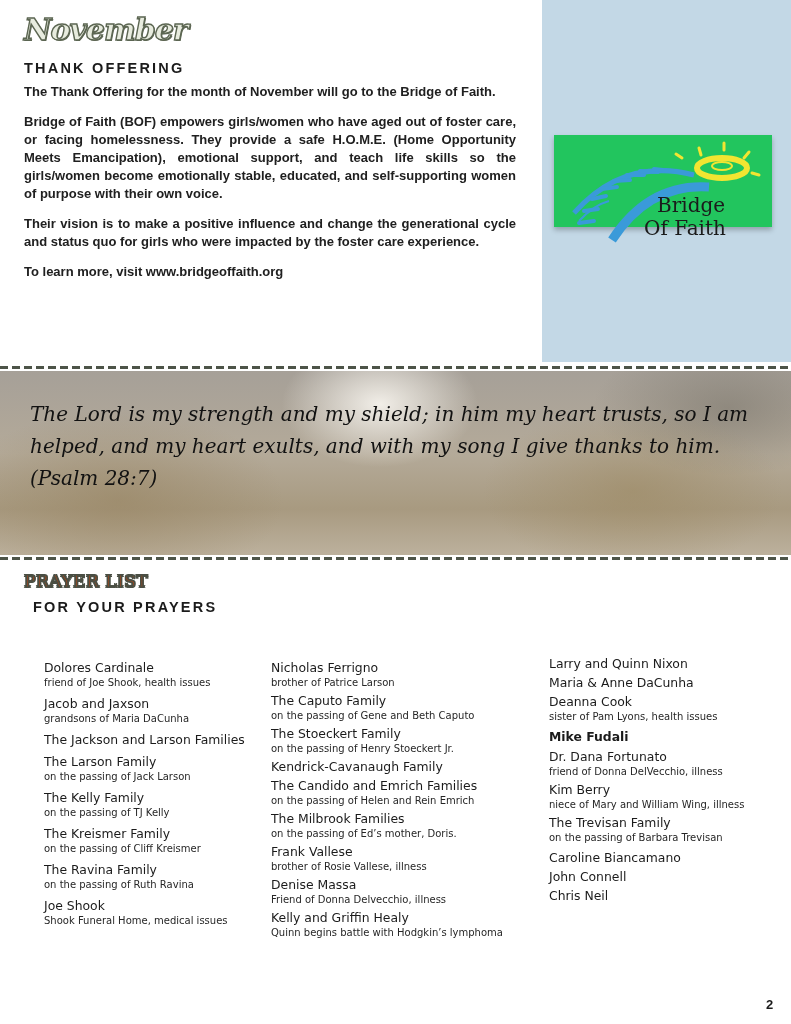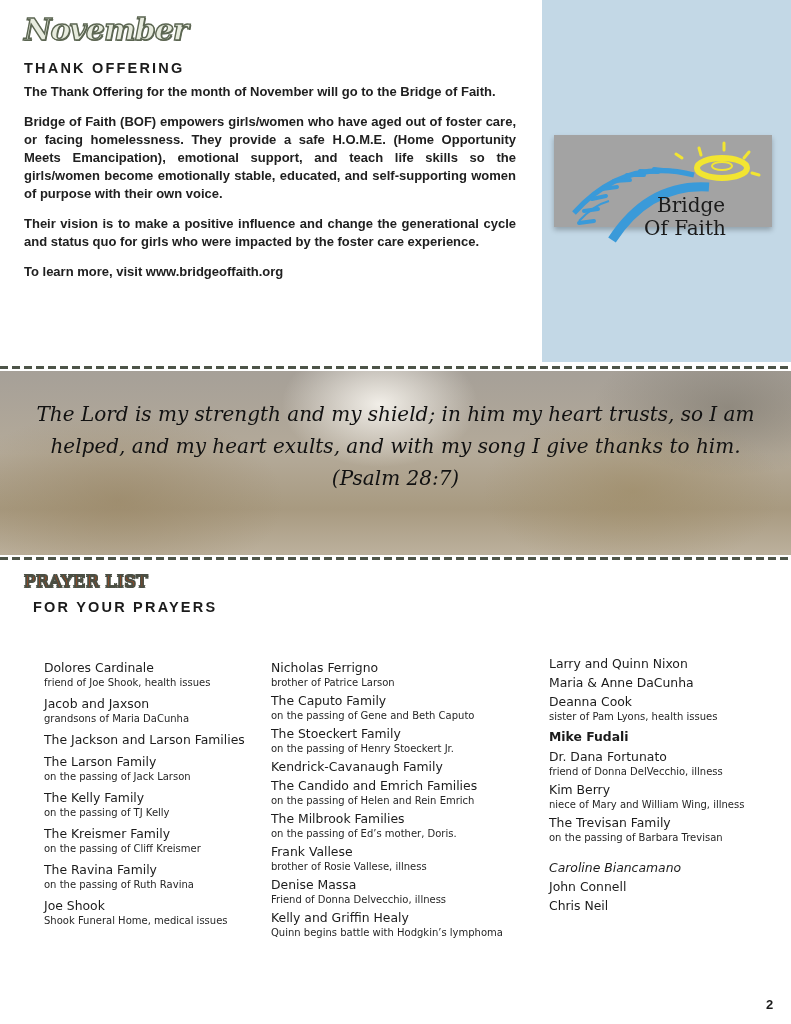--- a/index.html
+++ b/index.html
@@ -5,21 +5,21 @@
   * { box-sizing: border-box; margin: 0; padding: 0; }
   html, body { width: 791px; height: 1024px; background: #ffffff; overflow: hidden; }
   body { position: relative; font-family: "Liberation Sans", sans-serif; color: #1e1e1e; }
 
   .sidebar {
     position: absolute; left: 542px; top: 0; width: 249px; height: 362px;
     background: #c3d8e6;
   }
   .logo-card {
     position: absolute; left: 12px; top: 135px; width: 218px; height: 92px;
-    background: #a3a3a3; box-shadow: 0 3px 5px rgba(0,0,0,0.25);
+    background: #22c55e; box-shadow: 0 3px 5px rgba(0,0,0,0.25);
   }
   .logo-card svg { position: absolute; left: 0; top: 0; }
   .logo-text {
     position: absolute; font-family: "DejaVu Serif", serif; color: #1b1b1b;
     font-size: 20px; line-height: 20px;
   }
 
   .month-script {
     position: absolute; left: 24px; top: 12px;
     font-family: "DejaVu Serif", serif; font-style: italic; font-weight: bold;
@@ -51,21 +51,21 @@
       radial-gradient(ellipse 180px 90px at 92% 20%, rgba(120,115,105,0.55), rgba(120,115,105,0) 75%),
       linear-gradient(180deg, #a6a098 0%, #b4aa99 45%, #a89a80 75%, #bcb19d 100%);
   }
   .dash-line {
     position: absolute; left: 0; width: 791px; height: 3px;
     background: repeating-linear-gradient(90deg, #4d5448 0 8px, transparent 8px 12px);
   }
   .dash-top { top: 366px; }
   .dash-bottom { top: 557px; }
   .verse-text {
-    position: absolute; left: 30px; top: 398px; width: 731px; text-align: center;
+    position: absolute; left: 30px; top: 398px; width: 731px; 
     font-family: "DejaVu Serif", serif; font-style: italic;
     font-size: 20px; line-height: 32px; color: #111111;
   }
   .verse-ref { display: block; }
 
   .prayer-title {
     position: absolute; left: 24px; top: 571px;
     font-family: "DejaVu Serif", serif; font-weight: normal; font-size: 17px;
     letter-spacing: 0.5px; color: #c2410c;
     -webkit-text-stroke: 1.2px #4a4f44;
@@ -246,21 +246,21 @@
       <span class="entry-note">friend of Donna DelVecchio, illness</span>
     </div>
   <div class="entry">
       <span class="entry-name">Kim Berry</span>
       <span class="entry-note">niece of Mary and William Wing, illness</span>
     </div>
   <div class="entry">
       <span class="entry-name">The Trevisan Family</span>
       <span class="entry-note">on the passing of Barbara Trevisan</span>
     </div>
-  <div class="entry" style="margin-top:14px;font-style:italic;">
+  <div class="entry" style="margin-top:4px;">
       <span class="entry-name">Caroline Biancamano</span>
     </div>
   <div class="entry" style="margin-top:2px;">
       <span class="entry-name">John Connell</span>
     </div>
   <div class="entry">
       <span class="entry-name">Chris Neil</span>
     </div>
 </div>
 

